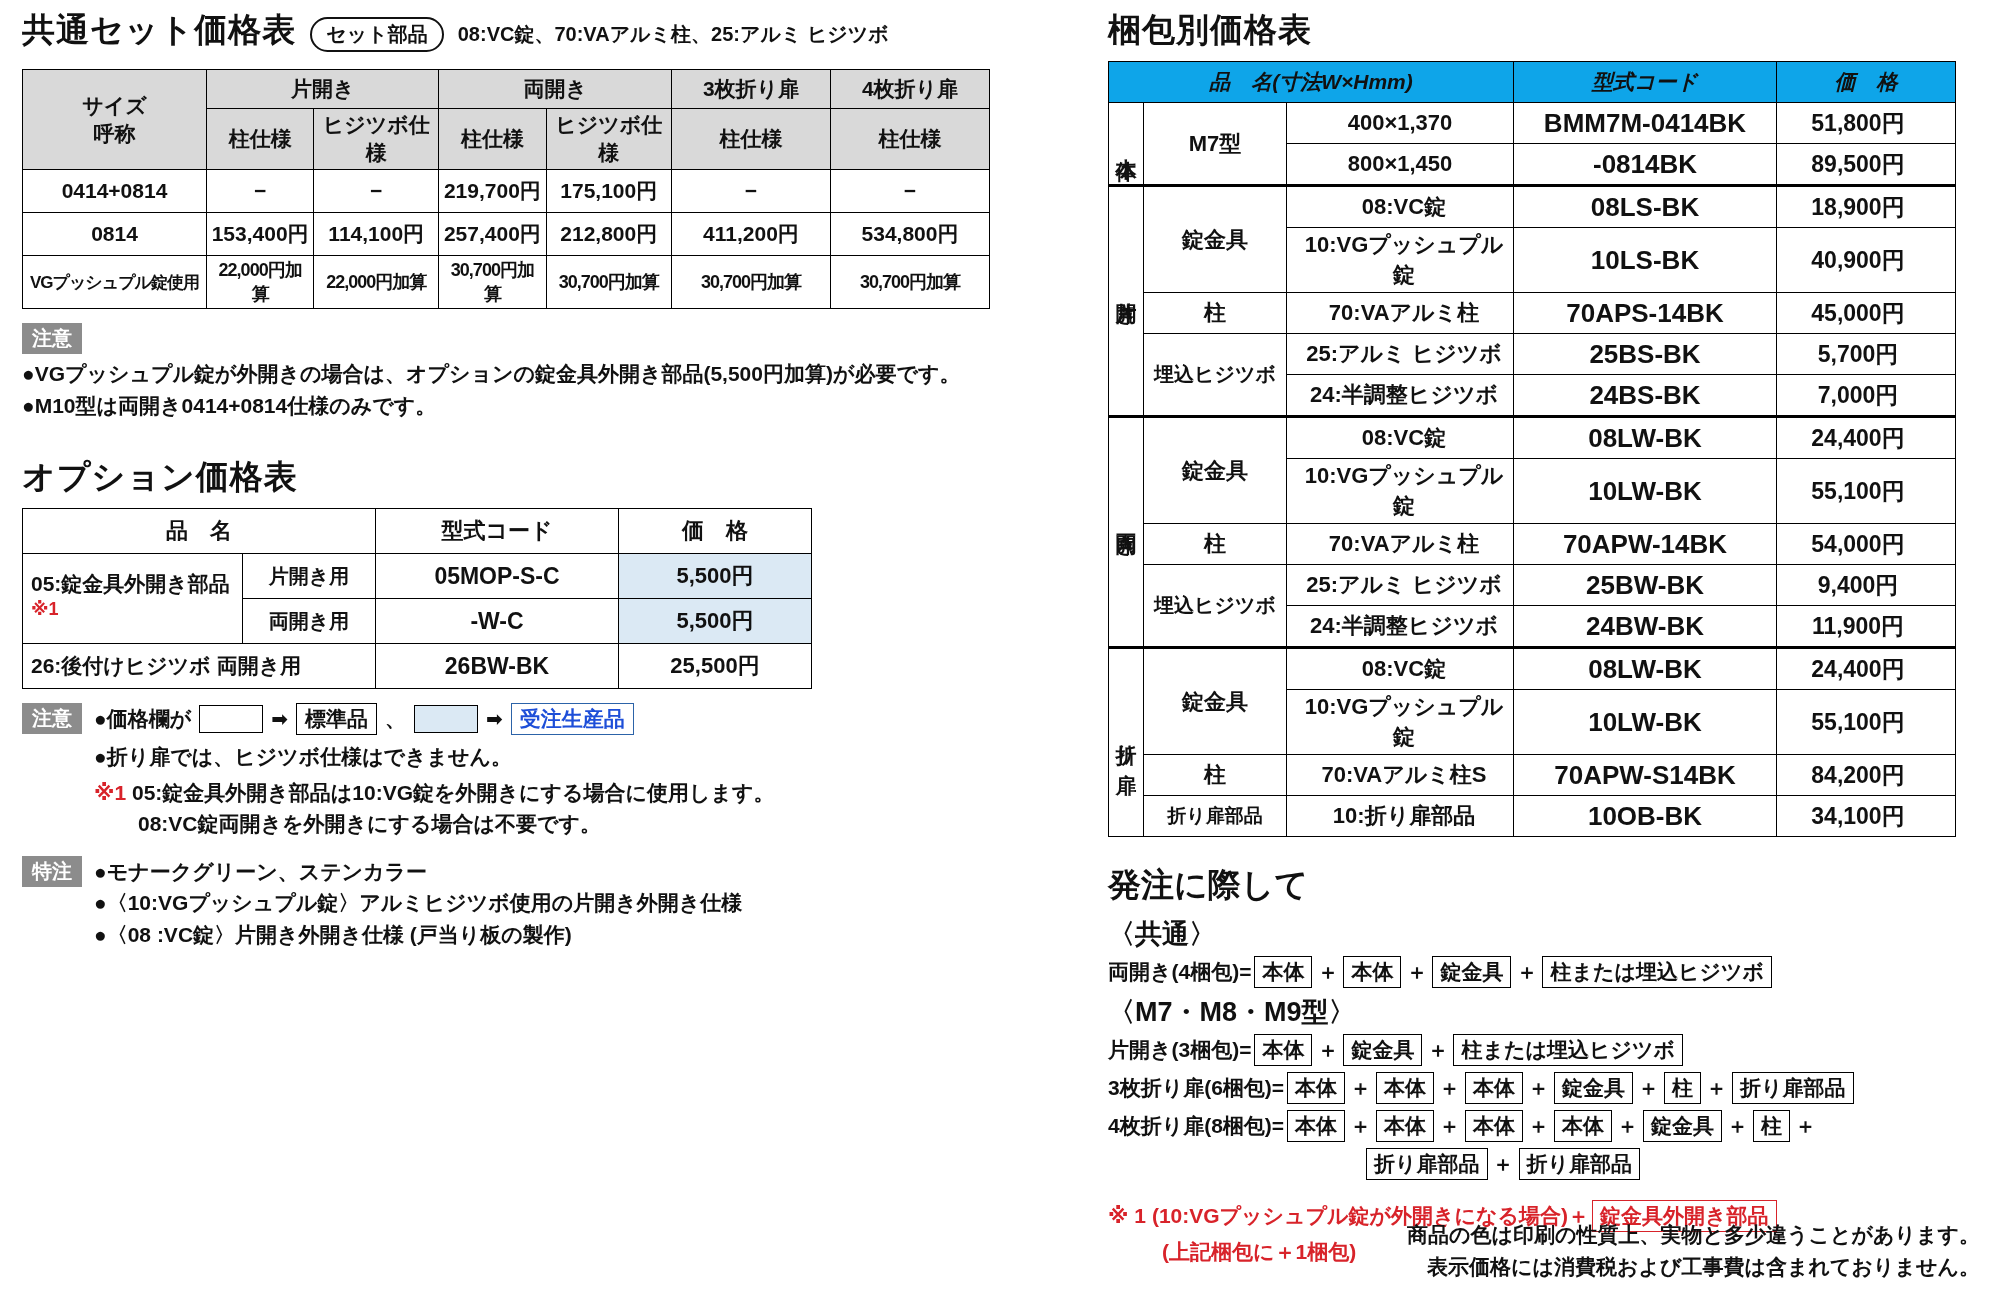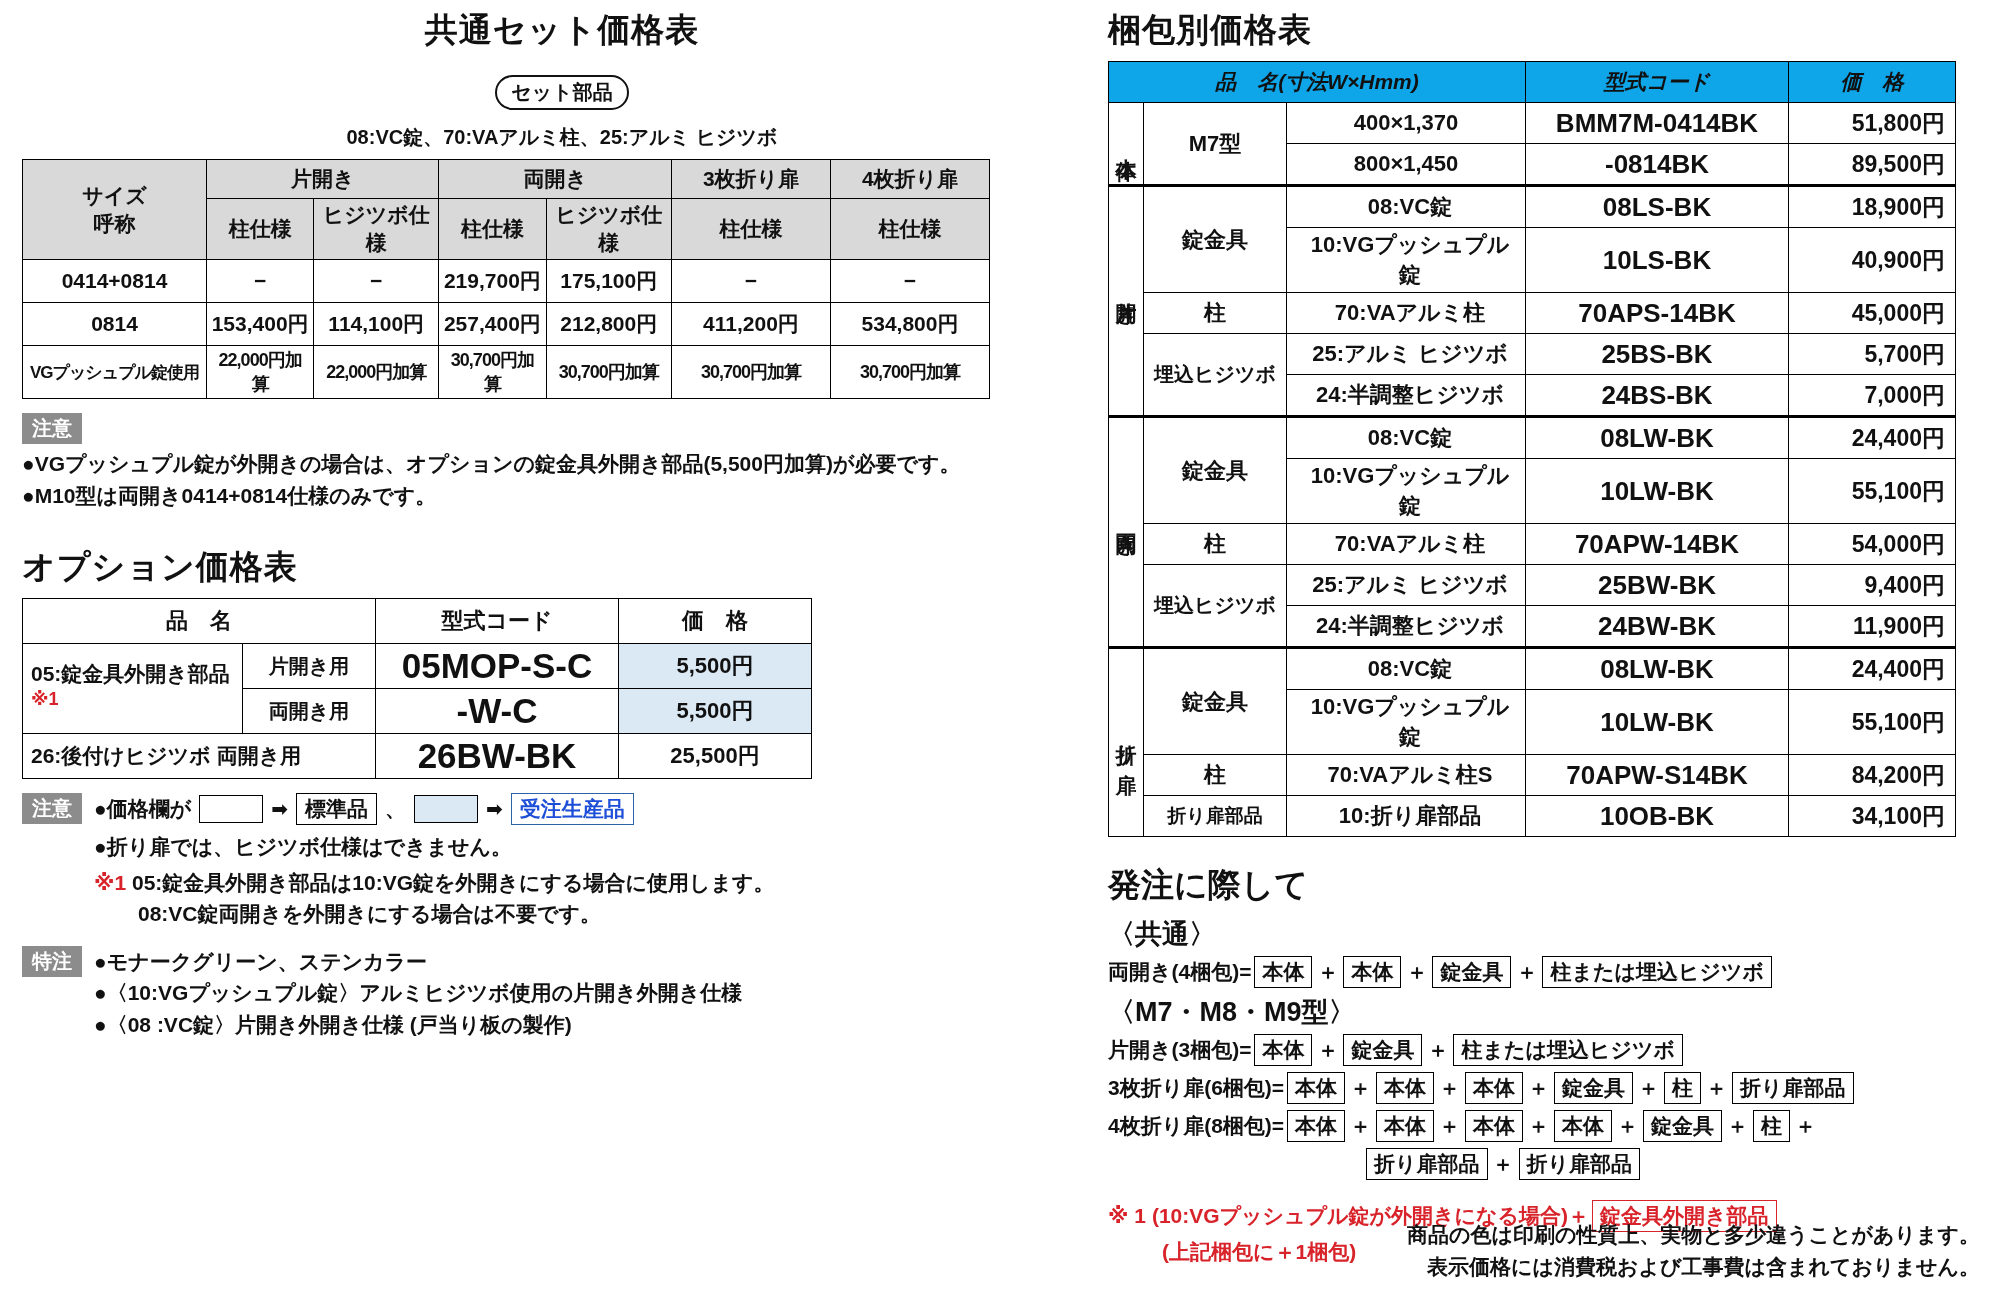--- a/index.html
+++ b/index.html
@@ -8,21 +8,21 @@
     font-family:"Liberation Sans","DejaVu Sans",sans-serif;
     color:#111;position:relative;overflow:hidden;
   }
   .page{position:relative;width:1990px;height:1298px;}
   .col-left{position:absolute;left:22px;top:8px;width:1080px;}
   .col-right{position:absolute;left:1108px;top:8px;width:860px;}
 
   h2.sec{
     font-size:33px;font-weight:bold;margin:0 0 8px 0;letter-spacing:1px;
   }
-  .sec-row{display:flex;align-items:center;gap:14px;margin-bottom:8px;flex-direction:column;}
+  .sec-row{display:flex;align-items:center;gap:14px;margin-bottom:8px;}
   .pill{
     border:2px solid #111;border-radius:20px;padding:2px 14px;
     font-size:20px;font-weight:bold;white-space:nowrap;
   }
   .sec-note{font-size:20px;font-weight:bold;}
 
   table{border-collapse:collapse;}
   td,th{border:1px solid #000;text-align:center;vertical-align:middle;font-weight:bold;}
 
   
@@ -40,21 +40,21 @@
     padding:3px 10px;white-space:nowrap;line-height:1.25;
   }
   .caution-lines{font-size:21px;font-weight:bold;line-height:1.5;}
   .caution-lines div{white-space:nowrap;}
 
   
   #option-table{width:790px;font-size:22px;margin-top:4px;}
   #option-table td{height:40px;padding:2px 6px;}
   #option-table .nm{text-align:left;padding-left:8px;font-size:21px;}
   #option-table .blue{background:#dbe9f4;}
-  #option-table .code{font-size:35px;margin-top:8px;}
+  #option-table .code{font-size:23px;margin-top:8px;}
   #option-table .sub{font-size:20px;width:120px;}
   .sup-red{color:#d8232a;font-size:18px;vertical-align:super;}
 
   .legend{display:flex;align-items:center;gap:8px;font-size:21px;font-weight:bold;flex-wrap:wrap;}
   .swatch{display:inline-block;width:62px;height:26px;border:1px solid #000;background:#fff;vertical-align:middle;}
   .swatch.blue{background:#dbe9f4;}
   .boxed{border:1px solid #000;padding:1px 8px;font-size:21px;font-weight:bold;}
   .boxed.blue{color:#1d4ed8;border-color:#2c63a8;}
   .arrow{font-size:20px;}
 
@@ -65,21 +65,21 @@
   
   #pack-table{width:848px;font-size:22px;}
   #pack-table td{height:36px;padding:2px 6px;}
   #pack-table .hd{background:#0ea5e9;font-size:21px;font-style:italic;}
   #pack-table .vert{
     writing-mode:vertical-rl;text-orientation:upright;
     font-size:21px;width:34px;letter-spacing:2px;padding:0;
   }
   #pack-table .nm{text-align:center;padding-left:14px;font-size:22px;}
   #pack-table .code{font-size:26px;}
-  #pack-table .price{text-align:right;padding-right:10px;font-size:23px;width:150px;border-radius:13px;}
+  #pack-table .price{text-align:center;padding-right:22px;font-size:23px;width:150px;border-radius:13px;}
   #pack-table .dim{font-size:22px;}
   #pack-table .thick-top td{border-top:3px solid #000;}
 
   
   .order-title{font-size:33px;font-weight:bold;margin:26px 0 8px 0;}
   .order-sub{font-size:27px;font-weight:bold;margin:6px 0 4px 0;}
   .order-line{display:flex;align-items:center;flex-wrap:wrap;font-size:21px;font-weight:bold;margin-bottom:6px;}
   .order-line .lbl{white-space:nowrap;}
   .chip{border:1px solid #000;padding:1px 7px;margin:0 3px;white-space:nowrap;}
   .chip.red{border-color:#d8232a;color:#d8232a;}

